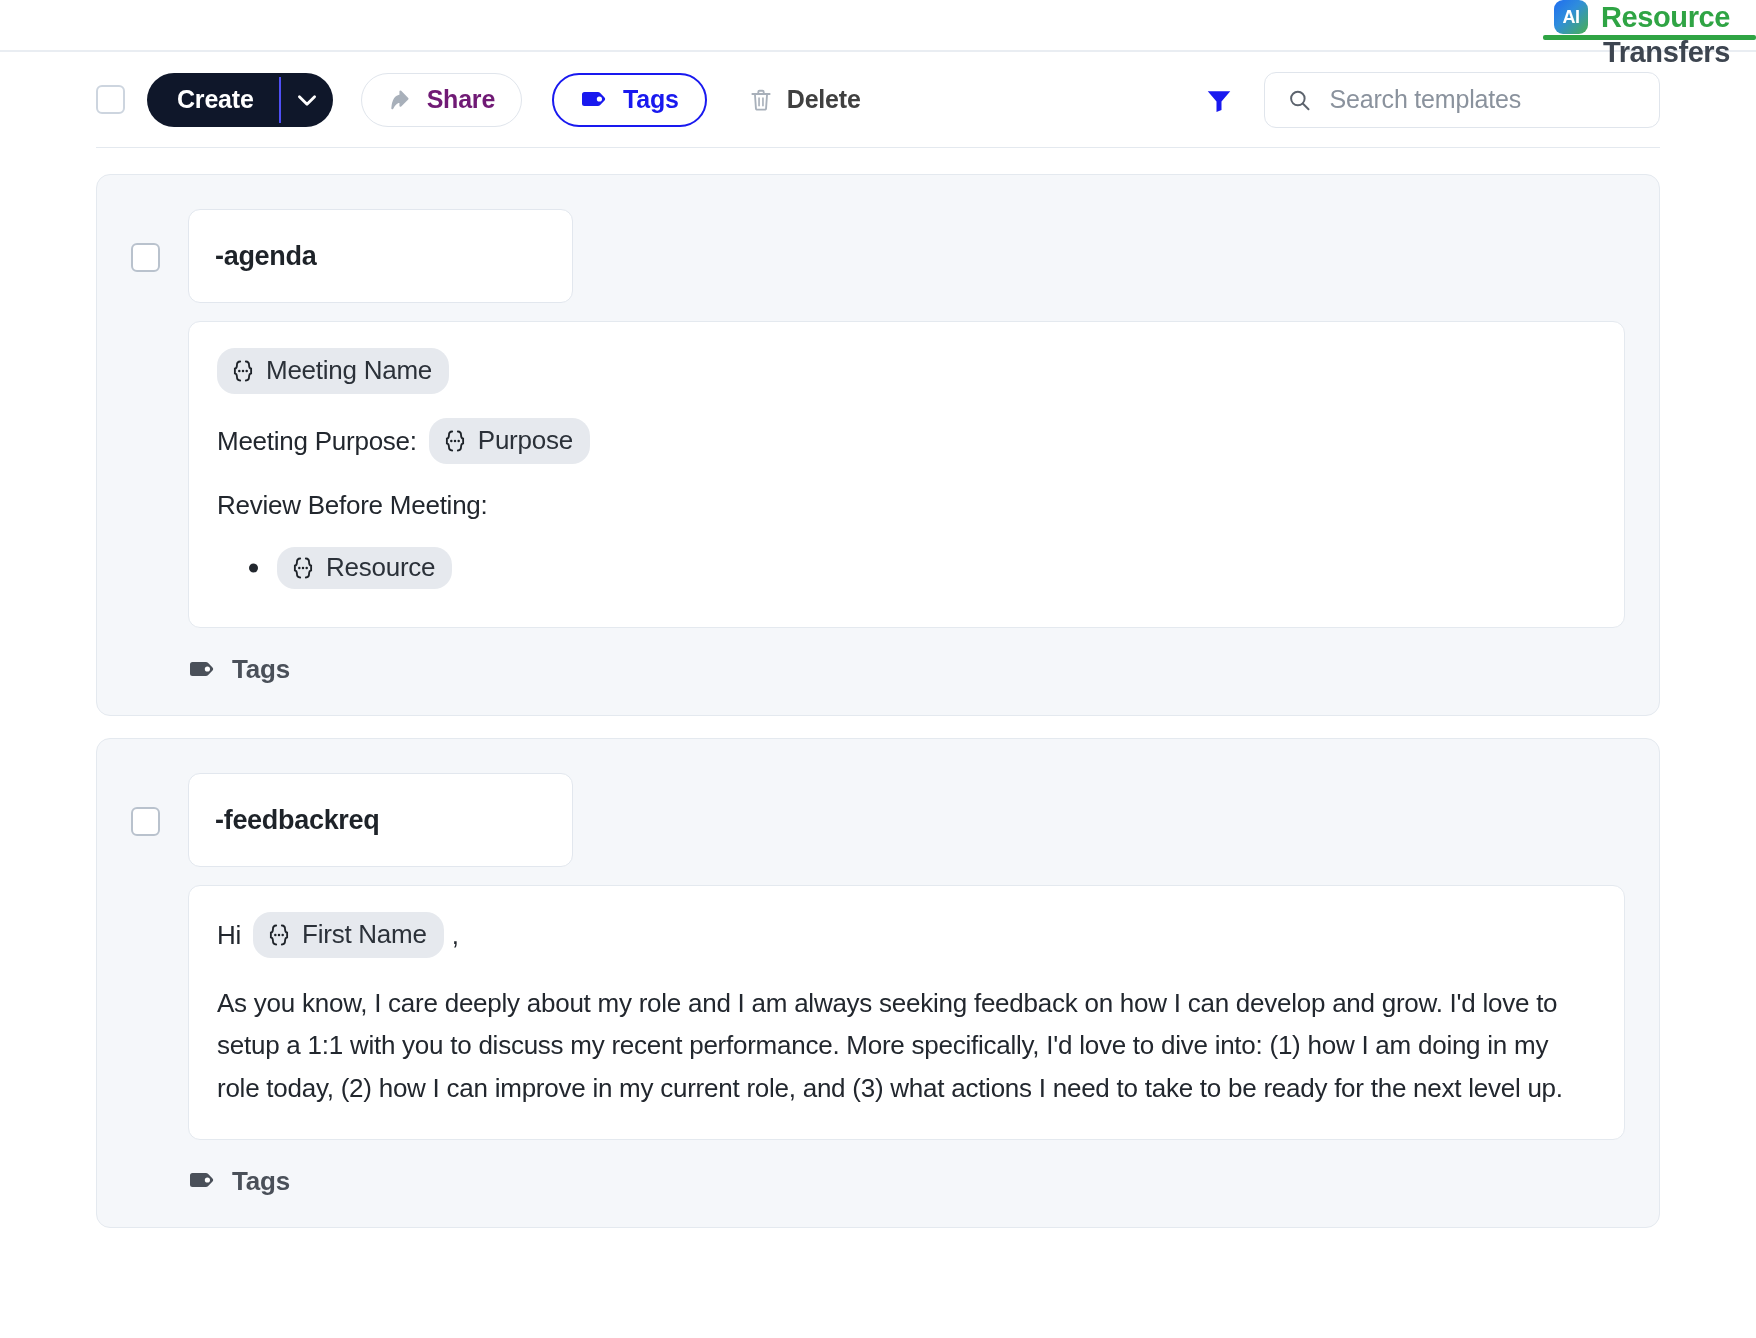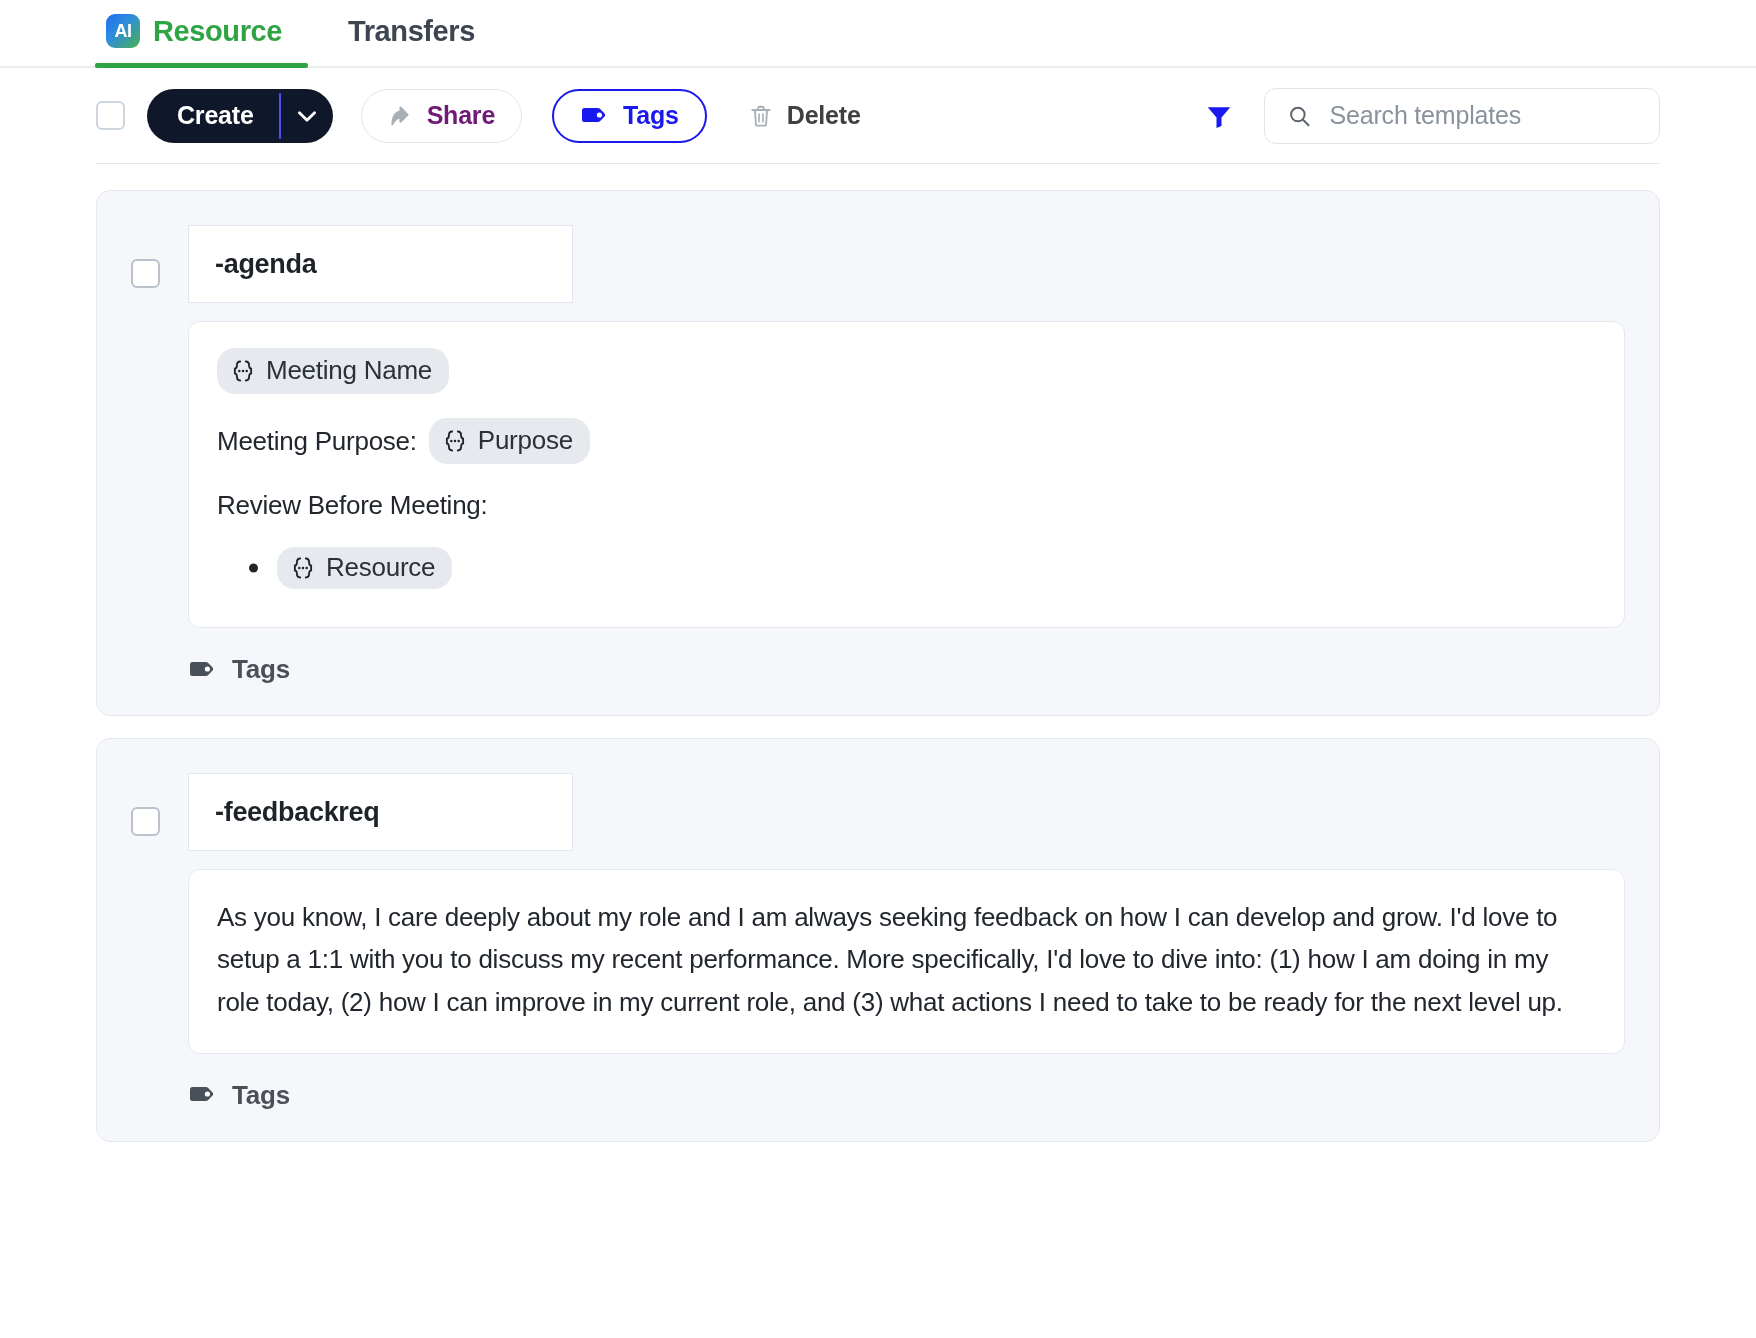--- a/index.html
+++ b/index.html
@@ -16,25 +16,26 @@
     position: relative;
     width: 1756px;
     height: 1338px;
     overflow: hidden;
     background: #ffffff;
   }
 
   
   .tabbar {
     position: relative;
-    height: 68px;
-    display: flex;
-    align-items: center;
+    height: 52px;
+    display: flex;
+    align-items: flex-end;
     padding-left: 95px;
     border-bottom: 2px solid #e9edf2;
+    flex-direction: column;
   }
   .tab {
     display: flex;
     align-items: center;
     gap: 13px;
     height: 66px;
     padding: 0 26px 0 11px;
     cursor: pointer;
     position: relative;
   }
@@ -203,24 +204,24 @@
     margin-top: 34px;
     margin-right: 28px;
     cursor: pointer;
     flex: none;
   }
 
   .card-body { flex: 1 1 auto; min-width: 0; }
 
   .shortcut-field {
     width: 385px;
-    height: 78px;
+    height: 94px;
     background: #ffffff;
     border: 1.5px solid #e2e7ee;
-    border-radius: 0;
+    border-radius: 12px;
     display: flex;
     align-items: center;
     padding: 0 26px;
     font-size: 27px;
     font-weight: bold;
     color: #1e2329;
     letter-spacing: -0.3px;
     cursor: text;
   }
 
@@ -451,20 +452,33 @@
     <div class="card">
       <div class="card-check"></div>
       <div class="card-body">
 
         <div class="shortcut-field">
           <span>-feedbackreq</span>
         </div>
 
         <div class="snippet">
 
+          <div class="line">
+            <span>Hi</span>
+            <span class="chip chip-gap-l chip-gap-r">
+              <svg width="26" height="26" viewBox="0 0 24 24" fill="none">
+                <path d="M9.4 3.2C7 3.2 6.4 4.6 6.4 6.6c0 2-.3 2.9-1.9 3.2v4.4c1.6.3 1.9 1.2 1.9 3.2 0 2 .6 3.4 3 3.4M14.6 3.2c2.4 0 3 1.4 3 3.4 0 2 .3 2.9 1.9 3.2v4.4c-1.6.3-1.9 1.2-1.9 3.2 0 2-.6 3.4-3 3.4" stroke="#1e2329" stroke-width="1.7" stroke-linecap="round"></path>
+                <circle cx="8.6" cy="12" r="1.15" fill="#1e2329"></circle>
+                <circle cx="12" cy="12" r="1.15" fill="#1e2329"></circle>
+                <circle cx="15.4" cy="12" r="1.15" fill="#1e2329"></circle>
+              </svg>
+              <span>First Name</span>
+            </span>
+            <span>,</span>
+          </div>
 
           <p class="para">As you know, I care deeply about my role and I am always seeking feedback on how I can develop and grow. I'd love to setup a 1:1 with you to discuss my recent performance. More specifically, I'd love to dive into: (1) how I am doing in my role today, (2) how I can improve in my current role, and (3) what actions I need to take to be ready for the next level up.</p>
 
         </div>
 
         <div class="tags-footer">
           <svg width="30" height="24" viewBox="0 0 30 24">
             <path d="M2 6.5A2.5 2.5 0 0 1 4.5 4h13.3c.9 0 1.8.36 2.4 1l4.3 4.4c.9.9.9 2.3 0 3.2L20.2 17c-.6.64-1.5 1-2.4 1H4.5A2.5 2.5 0 0 1 2 15.5v-9z" fill="#4a5059"></path>
             <circle cx="19.4" cy="11" r="2.6" fill="#ffffff"></circle>
           </svg>

